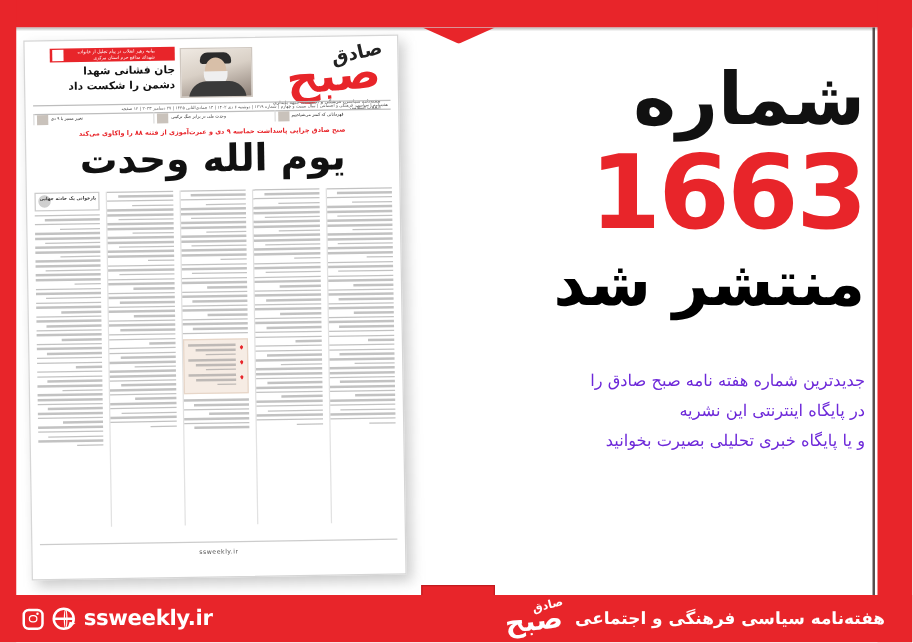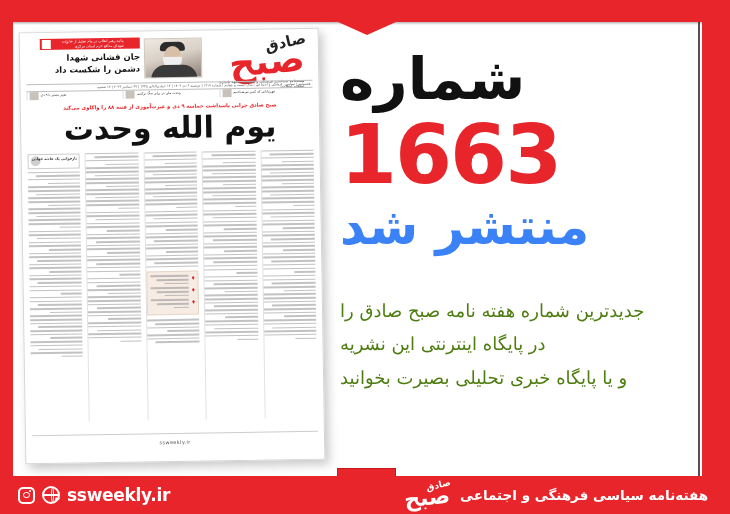--- a/index.html
+++ b/index.html
@@ -170,36 +170,36 @@
   }
   .paper-foot{
     position:absolute;left:0;right:0;bottom:2px;height:20px;border-top:1px solid #ccc;
     text-align:center;
   }
   .paper-foot .u{font-size:5px;color:#555;margin-top:5px;letter-spacing:.4px;}
 
   
   .panel{
     position:absolute;left:340px;top:34px;width:352px;height:400px;
-    text-align:left;direction:rtl;
+    text-align:right;direction:rtl;
   }
   .t-shomareh{
     font-size:58px;font-weight:bold;color:#111;line-height:1;letter-spacing:-2px;
     margin-top:16px;
   }
   .t-number{
     font-size:82px;font-weight:bold;color:#e8252a;line-height:1;letter-spacing:-2px;
     margin-top:6px;
   }
   .t-published{
-    font-size:50px;font-weight:bold;color:#3b82f6;line-height:1;letter-spacing:-2px;
+    font-size:50px;font-weight:bold;color:#000000;line-height:1;letter-spacing:-2px;
     margin-top:6px;
   }
   .desc{
-    margin-top:42px;font-size:18px;color:#4d7c0f;line-height:1.85;
+    margin-top:42px;font-size:13px;color:#6d28d9;line-height:1.85;
     font-family:"DejaVu Serif","Liberation Serif",serif;
   }
   .desc div{white-space:nowrap;}
 
   
   .foot-left{
     position:absolute;left:18px;top:482px;height:26px;
     display:flex;flex-direction:row;align-items:center;gap:7px;direction:ltr;
   }
   .foot-left .handle{

